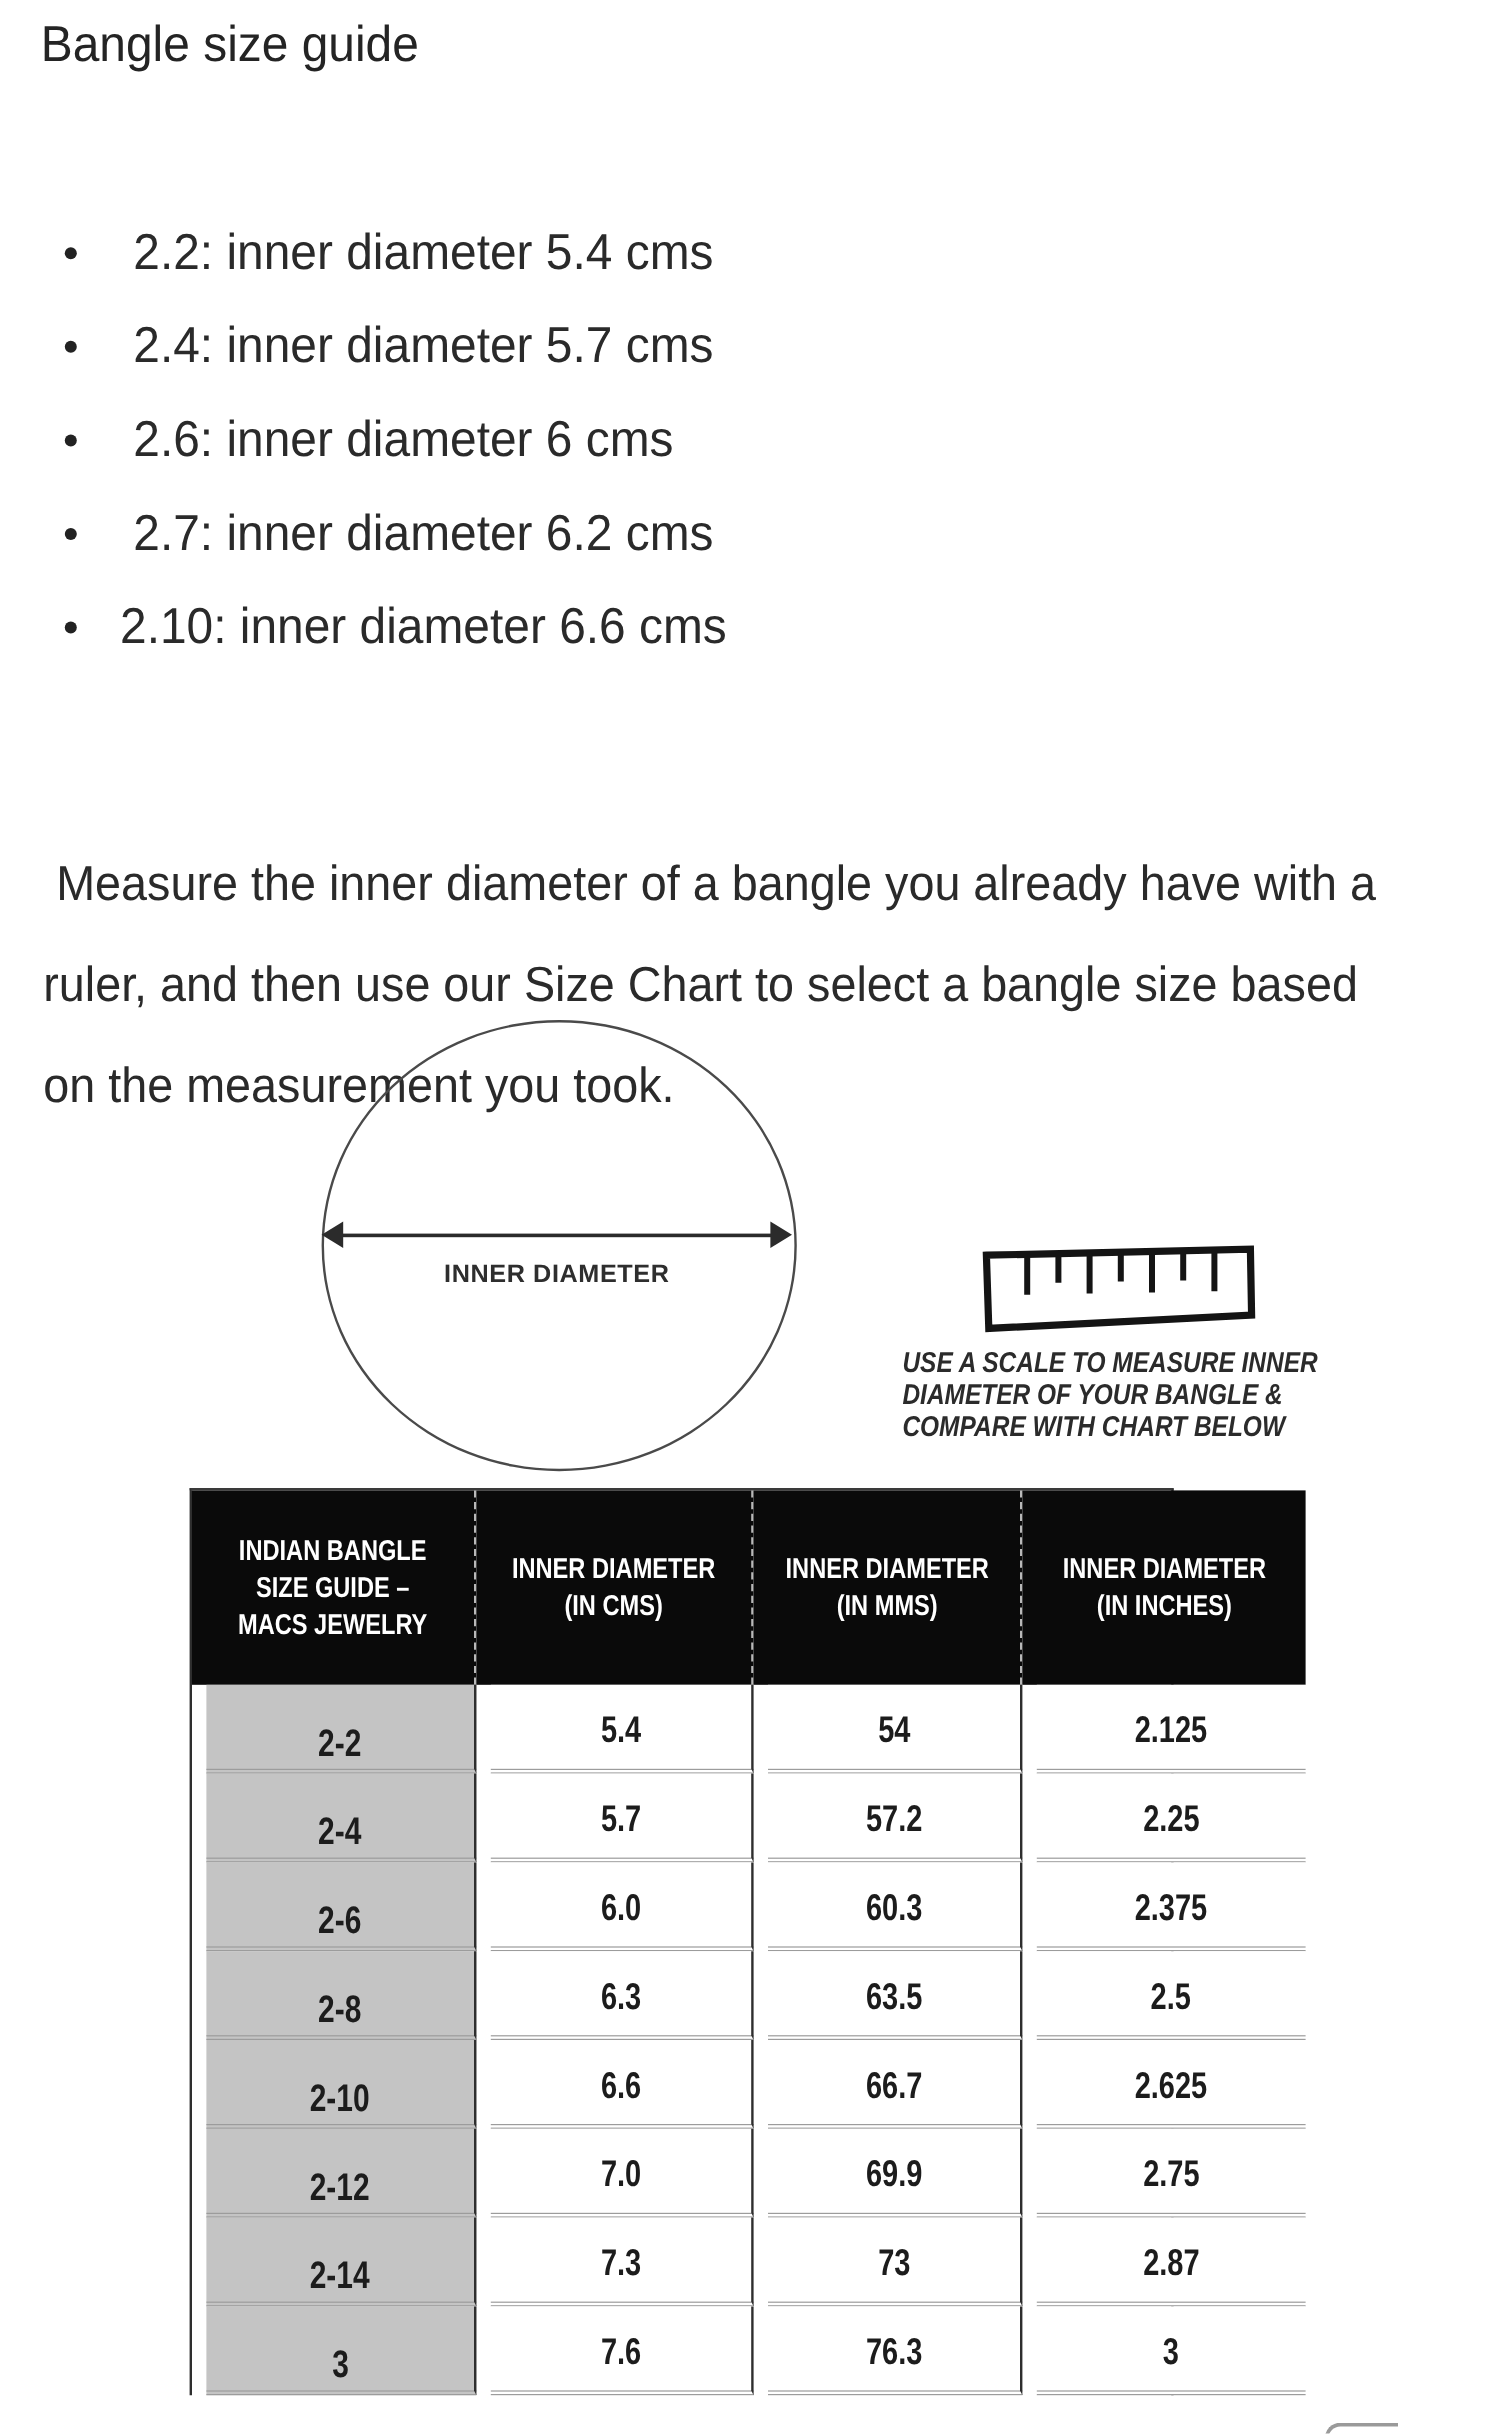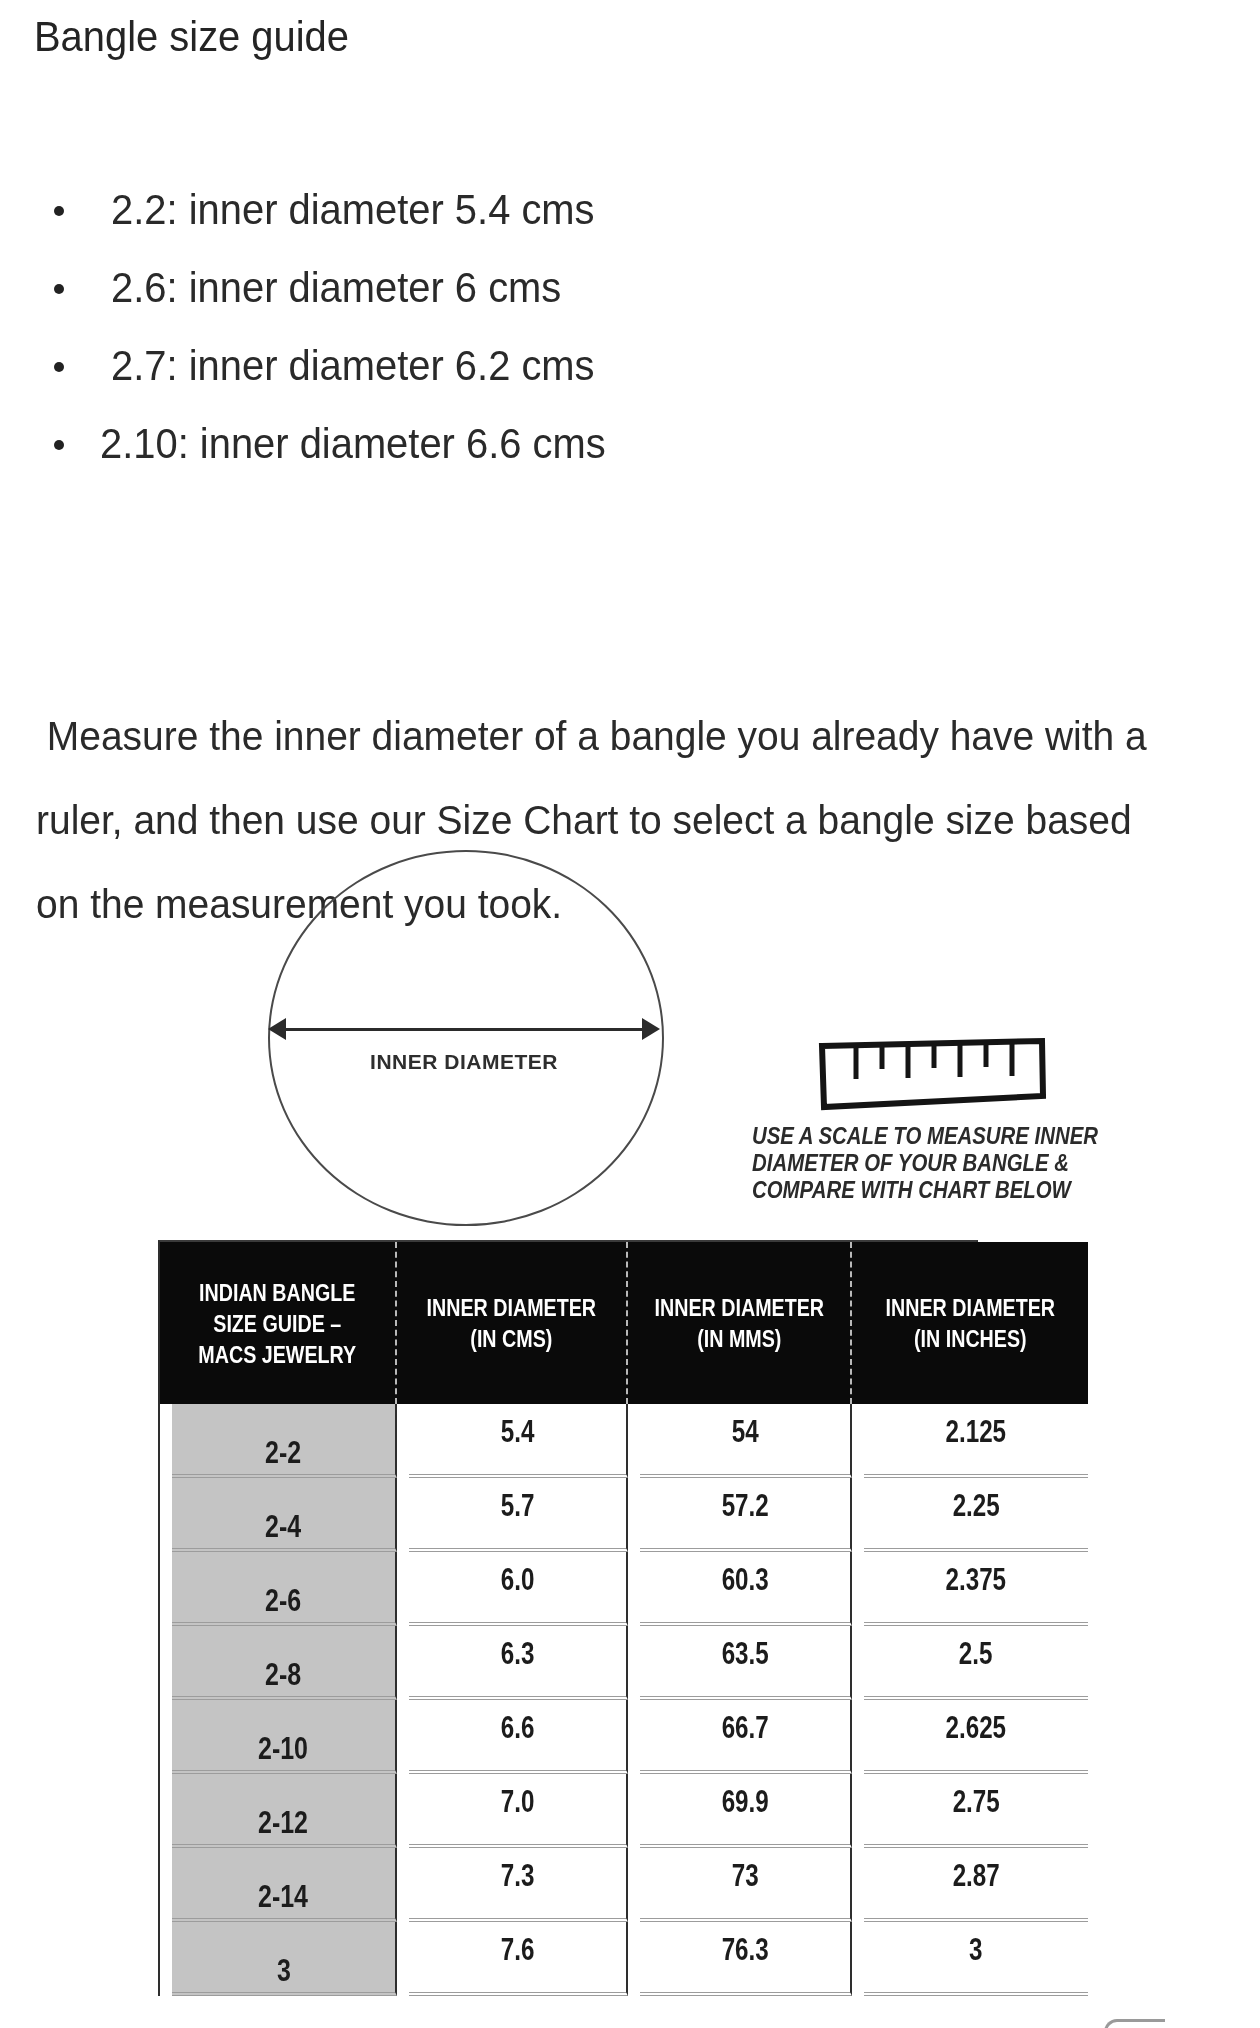--- a/index.html
+++ b/index.html
@@ -78,36 +78,37 @@
   .hcell span { white-space:pre-line; transform:scaleX(0.82); }
   .cell {
     display:flex; align-items:flex-end; justify-content:center;
     font-weight:bold; color:#1c1c1c; box-sizing:border-box;
     border-right:2px solid #2e2e2e;
     border-bottom:4px double #9c9c9c;
     margin-left:12px;
   }
   .cell.last { border-right:none; }
   .lcell { background:#c4c4c4; font-size:32px; line-height:38px; padding-bottom:3px; }
-  .vcell { background:#ffffff; font-size:31px; line-height:36px; padding-bottom:24px; }
+  .vcell { background:#ffffff; font-size:31px; line-height:36px; padding-bottom:14px; }
   .cell span { transform:scaleX(0.78); }
 
   .artifact {
     left:1104px; top:2019px; width:58px; height:10px;
     border-top:3px solid #9a9a9a; border-left:3px solid #9a9a9a;
     border-top-left-radius:14px;
   }
 </style>
 </head>
 <body>
 
 <div class="abs title">Bangle size guide</div>
 
 <ul class="abs bullets">
   <li><span class="dot"></span><span class="btext"> 2.2: inner diameter 5.4 cms</span></li>
+  <li><span class="dot"></span><span class="btext"> 2.4: inner diameter 5.7 cms</span></li>
   <li><span class="dot"></span><span class="btext"> 2.6: inner diameter 6 cms</span></li>
   <li><span class="dot"></span><span class="btext"> 2.7: inner diameter 6.2 cms</span></li>
   <li><span class="dot"></span><span class="btext">2.10: inner diameter 6.6 cms</span></li>
 </ul>
 
 <div class="abs para">
   <div class="pline"> Measure the inner diameter of a bangle you already have with a</div>
   <div class="pline">ruler, and then use our Size Chart to select a bangle size based</div>
   <div class="pline">on the measurement you took.</div>
 </div>

